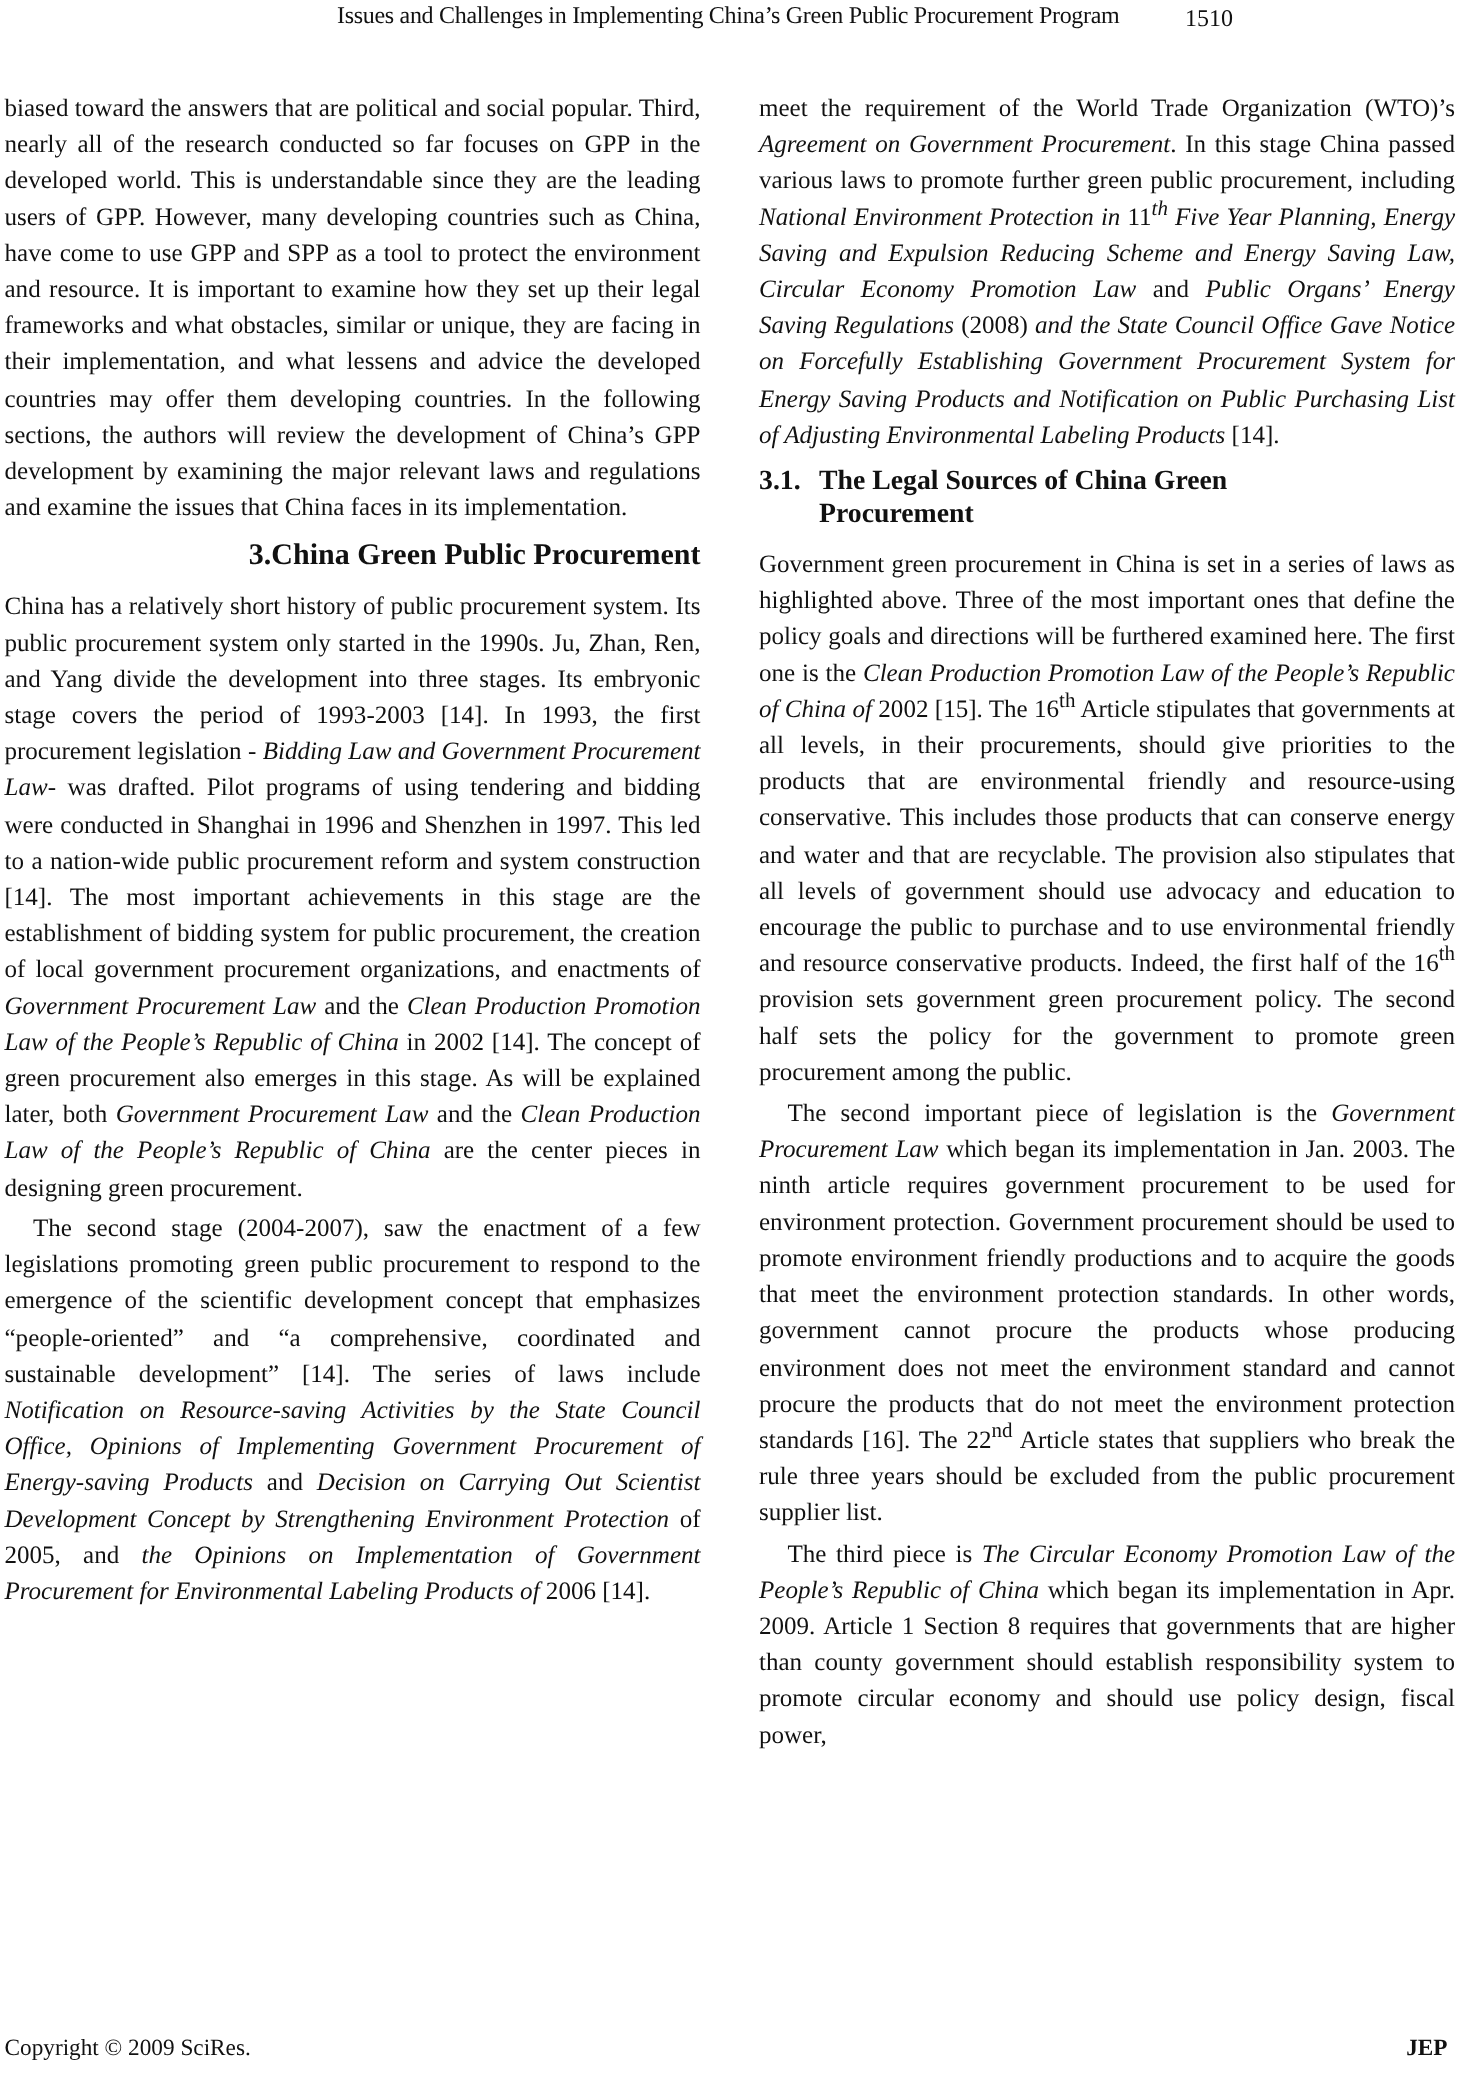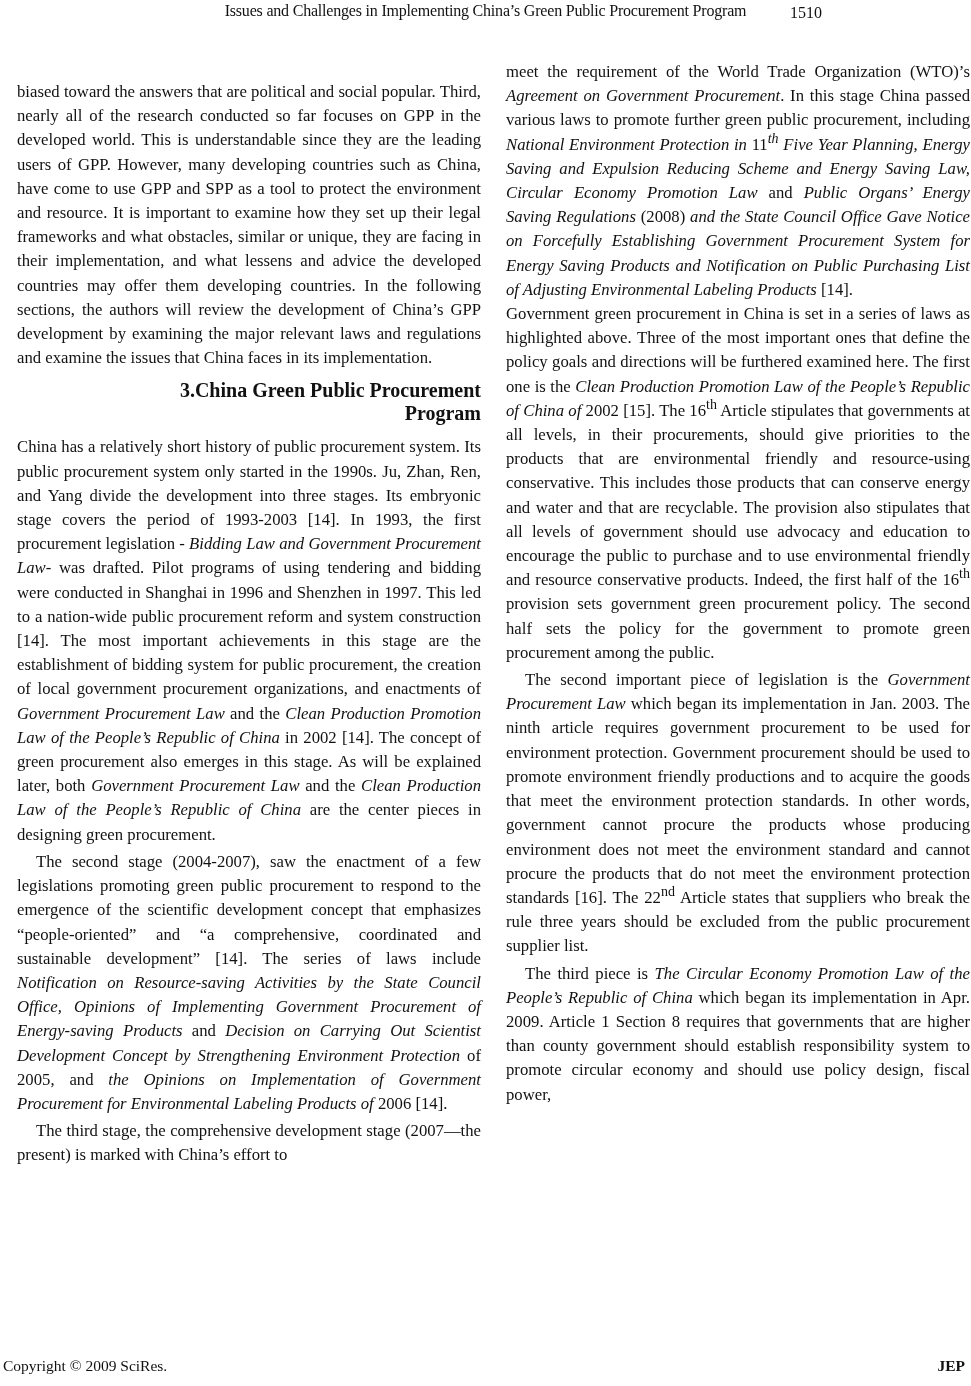--- a/index.html
+++ b/index.html
@@ -11,21 +11,21 @@
   .running-head {
     position: absolute; top: 2px; left: 0; width: 827px; height: 22px;
     font-size: 16px;
   }
   .running-head .title { position: absolute; left: 0; width: 971px; text-align: center; top: 0; letter-spacing: -0.2px; }
   .running-head .pageno { position: absolute; right: 5px; top: 2px; }
   .col {
     position: absolute; top: 60px; width: 464px;
     font-size: 16.7px; line-height: 24.2px; text-align: justify;
   }
-  .col.left { left: 17px; margin-top: 20px; }
+  .col.left { left: 3px; }
   .col.right { left: 506px; }
   p { margin: 0; }
   p.indent { text-indent: 19px; }
   .sec-h {
     font-weight: bold; font-size: 20px; line-height: 23px;
     margin: 9px 0 10px 0; text-align: right;
   }
   .sec-h .num { display: inline-block; width: 26px; }
   .sec-h .cont { padding-left: 26px; display: block; }
   .sub-h {
@@ -49,33 +49,35 @@
 <div class="running-head">
   <span class="title">Issues and Challenges in Implementing China’s Green Public Procurement Program</span>
   <span class="pageno">1510</span>
 </div>
 
 <div class="col left">
   <p>biased toward the answers that are political and social popular. Third, nearly all of the research conducted so far focuses on GPP in the developed world. This is understandable since they are the leading users of GPP. However, many developing countries such as China, have come to use GPP and SPP as a tool to protect the environment and resource. It is important to examine how they set up their legal frameworks and what obstacles, similar or unique, they are facing in their implementation, and what lessens and advice the developed countries may offer them developing countries. In the following sections, the authors will review the development of China’s GPP development by examining the major relevant laws and regulations and examine the issues that China faces in its implementation.</p>
 
   <div class="sec-h">
     <span class="num">3.</span><span>China Green Public Procurement</span>
-    <span class="cont">Program</span>
   </div>
 
   <p><span>China has a relatively short history of public procurement system. Its public procurement system only started in the 1990s. Ju, Zhan, Ren, and Yang divide the development into three stages. Its embryonic stage covers the period of 1993-2003 [14]. In 1993, the first procurement legislation - </span><i>Bidding Law and Government Procurement Law</i><span>- was drafted. Pilot programs of using tendering and bidding were conducted in Shanghai in 1996 and Shenzhen in 1997. This led to a nation-wide public procurement reform and system construction [14]. The most important achievements in this stage are the establishment of bidding system for public procurement, the creation of local government procurement organizations, and enactments of </span><i>Government Procurement Law</i><span> and the </span><i>Clean Production Promotion Law of the People’s Republic of China</i><span> in 2002 [14]. The concept of green procurement also emerges in this stage. As will be explained later, both </span><i>Government Procurement Law</i><span> and the </span><i>Clean Production Law of the People’s Republic of China</i><span> are the center pieces in designing green procurement.</span></p>
 
   <p class="indent sp"><span>The second stage (2004-2007), saw the enactment of a few legislations promoting green public procurement to respond to the emergence of the scientific development concept that emphasizes “people-oriented” and “a comprehensive, coordinated and sustainable development” [14]. The series of laws include </span><i>Notification on Resource-saving Activities by the State Council Office, Opinions of Implementing Government Procurement of Energy-saving Products</i><span> and </span><i>Decision on Carrying Out Scientist Development Concept by Strengthening Environment Protection</i><span> of 2005, and </span><i>the Opinions on Implementation of Government Procurement for Environmental Labeling Products of</i><span> 2006 [14].</span></p>
 
-  <p class="indent sp">The third stage, the comprehensive development stage (2007—the present) is marked with China’s effort to</p>
 </div>
 
 <div class="col right">
   <p><span>meet the requirement of the World Trade Organization (WTO)’s </span><i>Agreement on Government Procurement</i><span>. In this stage China passed various laws to promote further green public procurement, including </span><i>National Environment Protection in</i><span> 11</span><sup><i>th</i></sup><i> Five Year Planning, Energy Saving and Expulsion Reducing Scheme and Energy Saving Law, Circular Economy Promotion Law</i><span> and </span><i>Public Organs’ Energy Saving Regulations</i><span> (2008) </span><i>and the State Council Office Gave Notice on Forcefully Establishing Government Procurement System for Energy Saving Products and Notification on Public Purchasing List of Adjusting Environmental Labeling Products</i><span> [14].</span></p>
 
+  <div class="sub-h">
+    <span class="num">3.1.</span><span>The Legal Sources of China Green</span>
+    <span class="cont">Procurement</span>
+  </div>
 
   <p><span>Government green procurement in China is set in a series of laws as highlighted above. Three of the most important ones that define the policy goals and directions will be furthered examined here. The first one is the </span><i>Clean Production Promotion Law of the People’s Republic of China of</i><span> 2002 [15]. The 16</span><sup>th</sup><span> Article stipulates that governments at all levels, in their procurements, should give priorities to the products that are environmental friendly and resource-using conservative. This includes those products that can conserve energy and water and that are recyclable. The provision also stipulates that all levels of government should use advocacy and education to encourage the public to purchase and to use environmental friendly and resource conservative products.  Indeed, the first half of the 16</span><sup>th</sup><span> provision sets government green procurement policy. The second half sets the policy for the government to promote green procurement among the public.</span></p>
 
   <p class="indent sp"><span>The second important piece of legislation is the </span><i>Government Procurement Law</i><span> which began its implementation in Jan. 2003. The ninth article requires government procurement to be used for environment protection. Government procurement should be used to promote environment friendly productions and to acquire the goods that meet the environment protection standards. In other words, government cannot procure the products whose producing environment does not meet the environment standard and cannot procure the products that do not meet the environment protection standards [16]. The 22</span><sup>nd</sup><span> Article states that suppliers who break the rule three years should be excluded from the public procurement supplier list.</span></p>
 
   <p class="indent sp"><span>The third piece is </span><i>The Circular Economy Promotion Law of the People’s Republic of China</i><span> which began its implementation in Apr. 2009. Article 1 Section 8 requires that governments that are higher than county government should establish responsibility system to promote circular economy and should use policy design, fiscal power,</span></p>
 </div>
 
 <div class="footer">
   <span class="copy">Copyright © 2009 SciRes.</span>

